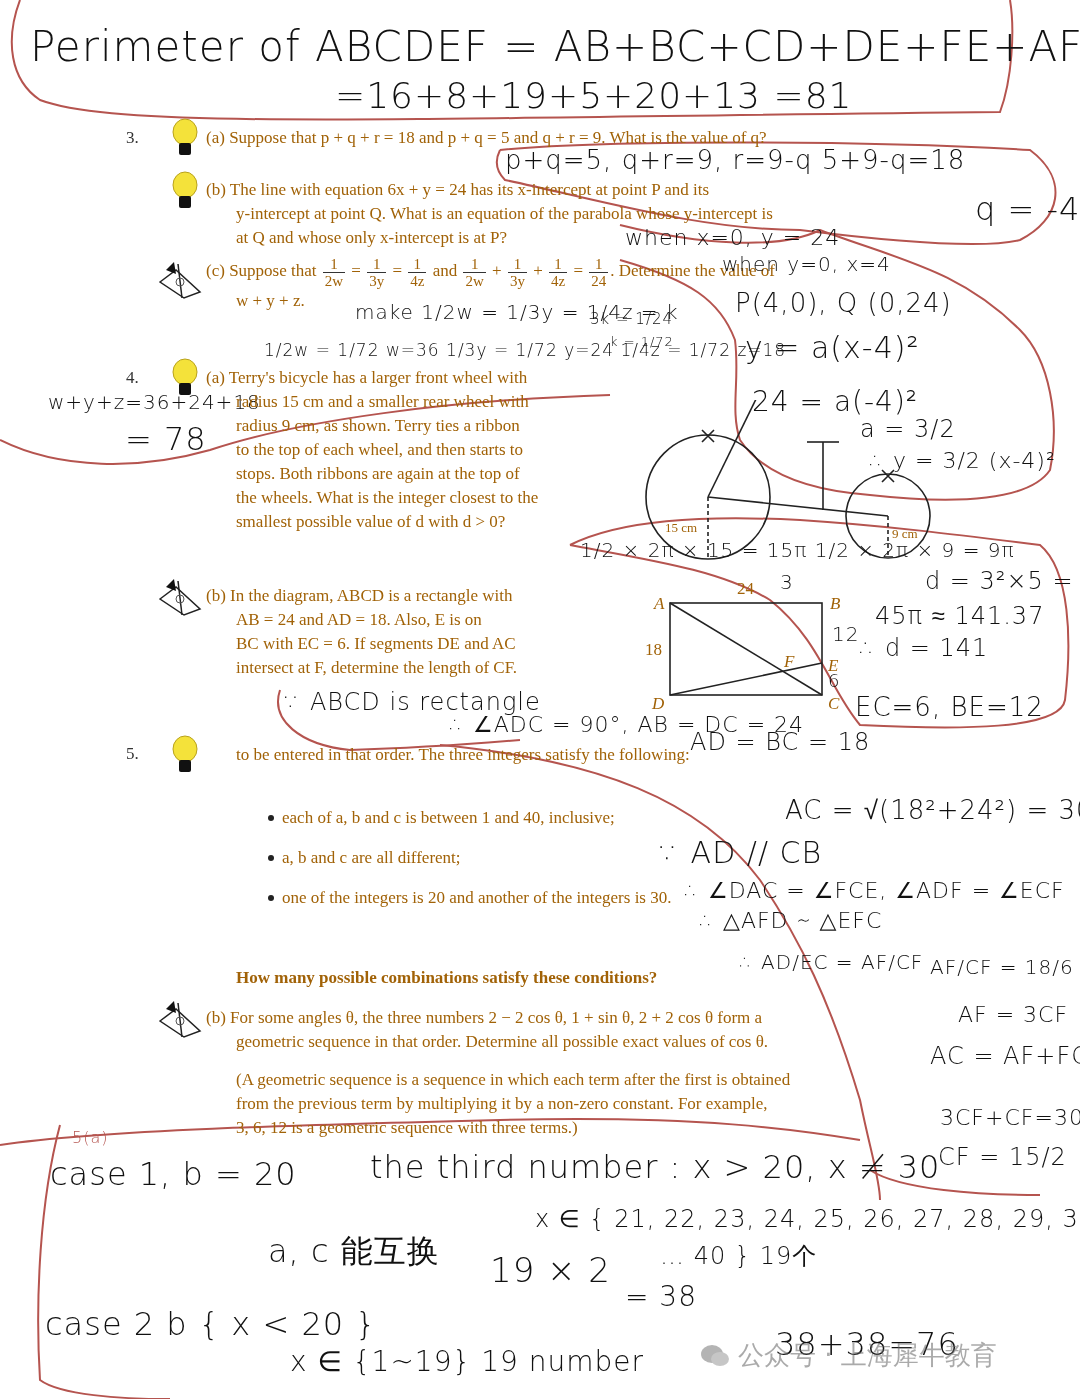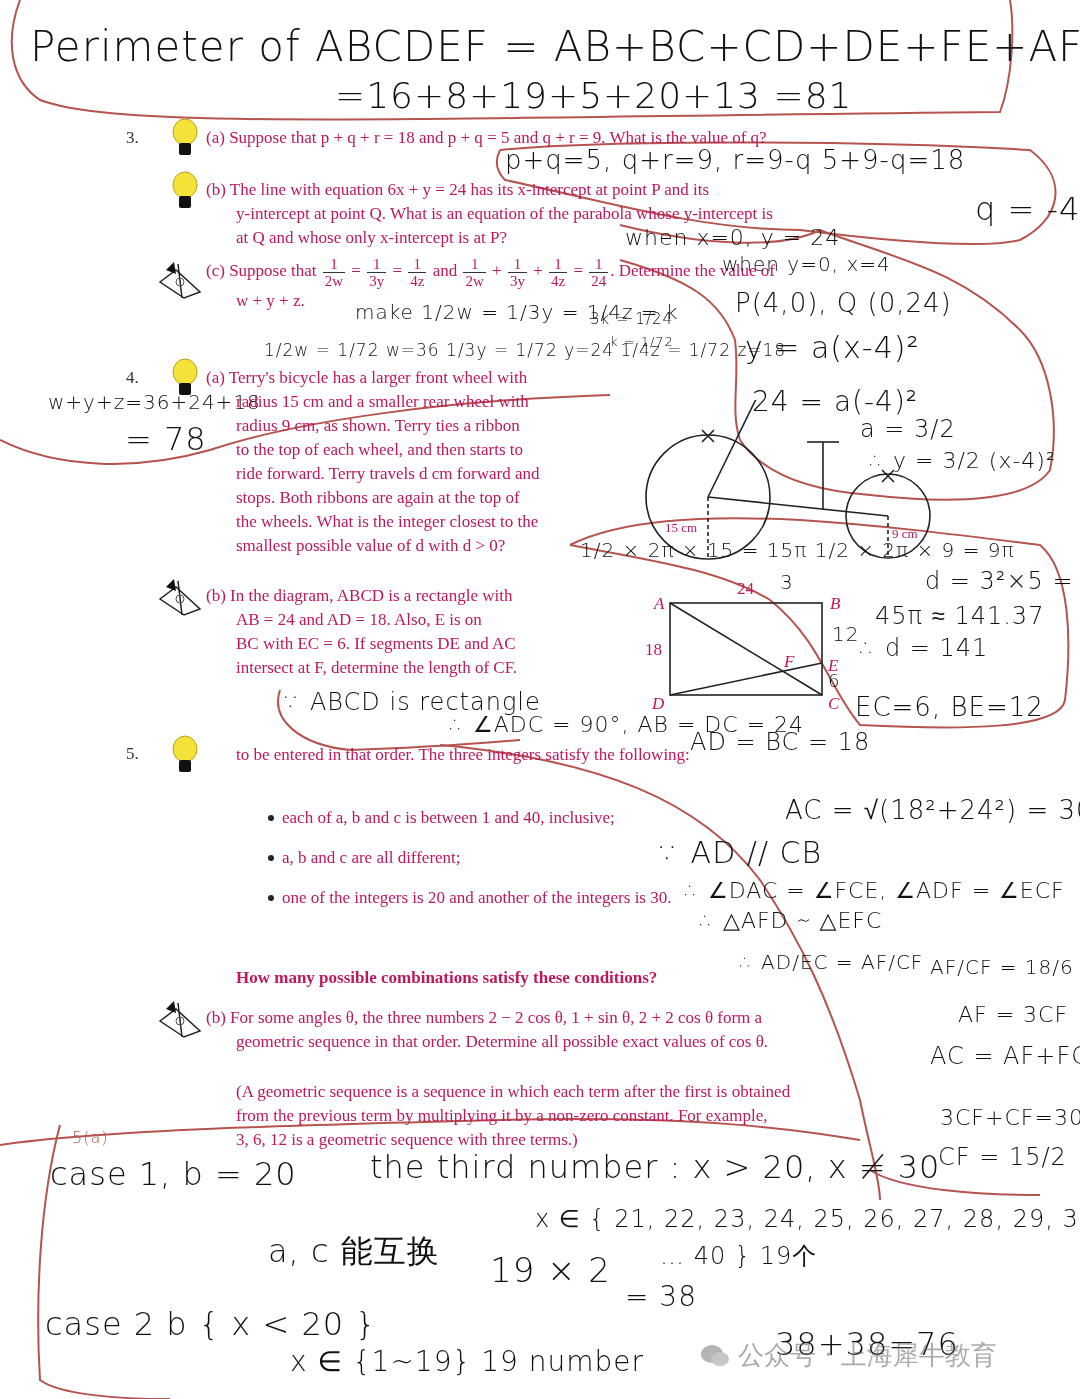--- a/index.html
+++ b/index.html
@@ -1,18 +1,18 @@
 <!DOCTYPE html>
 <html><head>
 <meta charset="utf-8">
 <style>
   html,body{margin:0;padding:0;background:#fff;}
   body{width:1080px;height:1399px;position:relative;overflow:hidden;font-family:"Liberation Serif","DejaVu Serif",serif;color:#222;}
   .abs{position:absolute;}
-  .print{font-size:17px;line-height:24px;color:#be185d;}
+  .print{font-size:17px;line-height:24px;color:#a16207;}
   .hw{font-family:"DejaVu Sans","Liberation Sans",sans-serif;color:#111;font-weight:300;letter-spacing:1px;white-space:nowrap;}
   .qnum{font-size:17px;color:#333;}
   .frac{display:inline-block;vertical-align:middle;text-align:center;font-size:15px;line-height:16px;margin:0 2px;}
   .frac .n{display:block;border-bottom:1px solid #333;padding:0 2px;}
   .frac .d{display:block;padding:0 2px;}
   .bullet-list{list-style:none;margin:0;padding:0;}
   .bullet-list li{position:relative;padding-left:16px;margin-bottom:16px;}
   .bullet-list li:before{content:"";position:absolute;left:2px;top:9px;width:6px;height:6px;border-radius:50%;background:#222;}
   svg.overlay{position:absolute;left:0;top:0;pointer-events:none;}
 </style>
@@ -95,21 +95,20 @@
 <div class="abs qnum" style="left:126px;top:368px;">4.</div>
 <svg class="abs" style="left:168px;top:357px;" width="34" height="42">
   <ellipse cx="17" cy="15" rx="12" ry="13" fill="#f4e23a" stroke="#b9a21c" stroke-width="1"></ellipse>
   <rect x="11" y="26" width="12" height="12" rx="2" fill="#111"></rect>
 </svg>
 <div class="abs print" style="left:206px;top:366px;width:410px;">
   <div><span>(a)</span> <span>Terry's bicycle has a larger front wheel with</span></div>
   <div style="padding-left:30px">radius 15 cm and a smaller rear wheel with</div>
   <div style="padding-left:30px">radius 9 cm, as shown.  Terry ties a ribbon</div>
   <div style="padding-left:30px">to the top of each wheel, and then starts to</div>
-  <div style="padding-left:30px">ride forward.  Terry travels d cm forward and</div>
   <div style="padding-left:30px">stops.  Both ribbons are again at the top of</div>
   <div style="padding-left:30px">the wheels.  What is the integer closest to the</div>
   <div style="padding-left:30px">smallest possible value of d with d &gt; 0?</div>
 </div>
 
 <svg class="abs" style="left:640px;top:400px;" width="300" height="170">
   <g fill="none" stroke="#222" stroke-width="1.6">
     <circle cx="68" cy="97" r="62"></circle>
     <circle cx="248" cy="116" r="42"></circle>
     <line x1="68" y1="97" x2="248" y2="116"></line>
@@ -194,21 +193,21 @@
 
 <svg class="abs" style="left:156px;top:999px;" width="46" height="40">
   <path d="M4,22 L20,10 L44,32 L28,38 Z" fill="none" stroke="#222" stroke-width="1.5"></path>
   <path d="M10,10 L18,2 L20,14 Z" fill="#111"></path>
   <line x1="22" y1="4" x2="26" y2="38" stroke="#222" stroke-width="1.5"></line>
   <circle cx="24" cy="22" r="4" fill="none" stroke="#555"></circle>
 </svg>
 <div class="abs print" style="left:206px;top:1006px;width:720px;">
   <div><span>(b)</span> <span>For some angles θ, the three numbers 2 − 2 cos θ, 1 + sin θ, 2 + 2 cos θ form a</span></div>
   <div style="padding-left:30px">geometric sequence in that order. Determine all possible exact values of cos θ.</div>
-  <div style="padding-left:30px;margin-top:26px">(A geometric sequence is a sequence in which each term after the first is obtained</div>
+  <div style="padding-left:30px;margin-top:14px">(A geometric sequence is a sequence in which each term after the first is obtained</div>
   <div style="padding-left:30px">from the previous term by multiplying it by a non-zero constant.  For example,</div>
   <div style="padding-left:30px">3, 6, 12 is a geometric sequence with three terms.)</div>
 </div>
 
 <div class="abs hw" style="left:72px;top:1128px;font-size:16px;color:#b5544f;">5(a)</div>
 <div class="abs hw" style="left:50px;top:1155px;font-size:32px;">case 1,  b = 20</div>
 <div class="abs hw" style="left:370px;top:1148px;font-size:32px;text-align:right;">the third number : x &gt; 20, x ≠ 30</div>
 <div class="abs hw" style="left:535px;top:1205px;font-size:24px;">x ∈ { 21, 22, 23, 24, 25, 26, 27, 28, 29, 31</div>
 <div class="abs hw" style="left:660px;top:1240px;font-size:24px;">… 40 }  19个</div>
 <div class="abs hw" style="left:268px;top:1230px;font-size:32px;">a, c 能互换</div>

